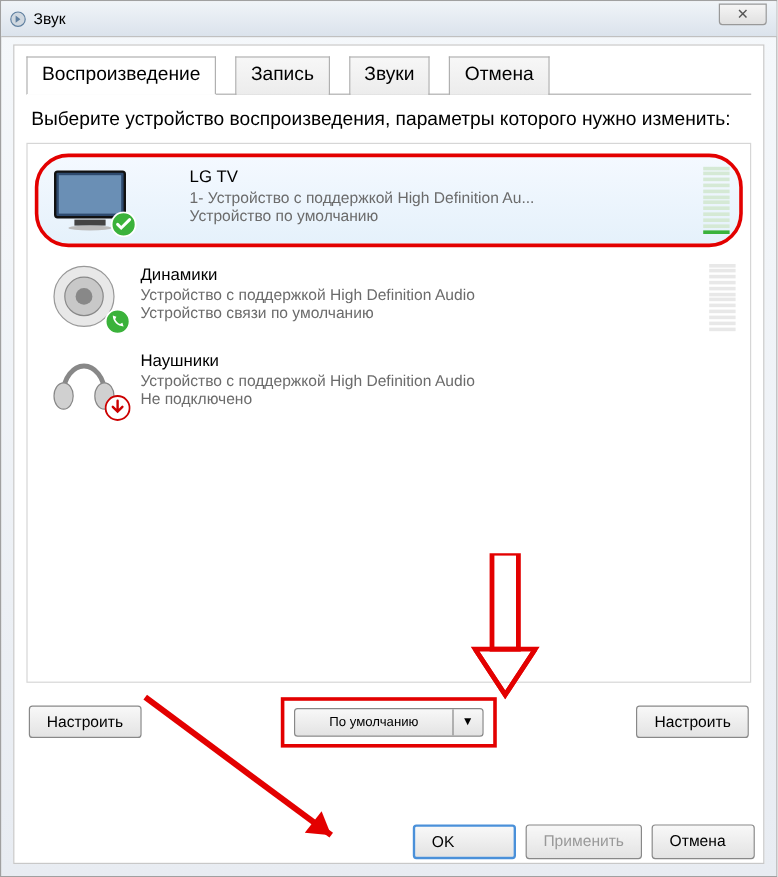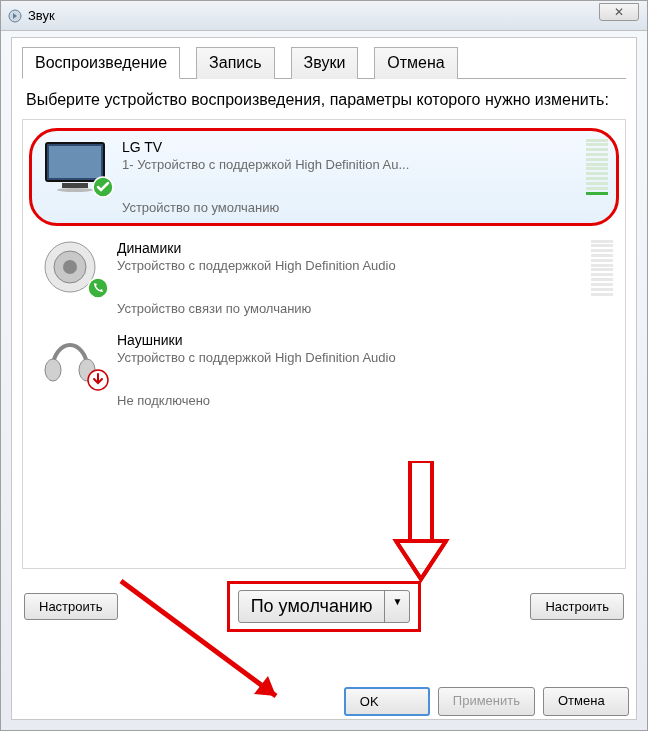--- a/index.html
+++ b/index.html
@@ -98,34 +98,35 @@
       padding: 8px 8px;
       align-items: flex-start;
       border-radius: 6px;
       position: relative;
     }
     .device-item.selected {
       border: 3px solid #e30000;
       border-radius: 28px;
       margin: 2px 2px 6px 2px;
       background: linear-gradient(to bottom, #f4f9ff, #e5f1fb);
+      gap: 36px;
     }
     .dev-icon {
       width: 70px; height: 55px;
       margin-right: 12px;
       position: relative;
       flex-shrink: 0;
     }
     .dev-info {
       flex: 1;
       min-width: 0;
     }
     .dev-name { font-size: 14px; color: #000; margin-bottom: 2px; }
     .dev-desc { font-size: 13px; color: #6b6b6b; white-space: nowrap; overflow: hidden; text-overflow: ellipsis; }
-    .dev-status { font-size: 13px; color: #6b6b6b; margin-top: 28px; }
+    .dev-status { font-size: 13px; color: #6b6b6b; }
     .level-meter {
       width: 22px; height: 56px;
       margin-left: 6px;
       flex-shrink: 0;
       display: flex;
       flex-direction: column;
       justify-content: space-between;
     }
     .level-meter .bar {
       height: 3px; background: #d5e9d5;
@@ -156,21 +157,21 @@
       text-align: left;
     }
     .btn.disabled { color: #999; }
     .split-btn {
       display: flex;
       border: 1px solid #888;
       border-radius: 3px;
       background: linear-gradient(to bottom, #f8f8f8, #e3e3e3);
       overflow: hidden;
     }
-    .split-btn .main { padding: 5px 12px; font-size: 18px; border-right: 1px solid #888; }
+    .split-btn .main { padding: 5px 28px; font-size: 11px; border-right: 1px solid #888; }
     .split-btn .arrow { padding: 5px 7px; font-size: 10px; }
     .default-wrap {
       border: 3px solid #e30000;
       padding: 6px 8px;
       display: inline-flex;
     }
     .action-row {
       position: absolute;
       bottom: 14px;
       right: 18px;

